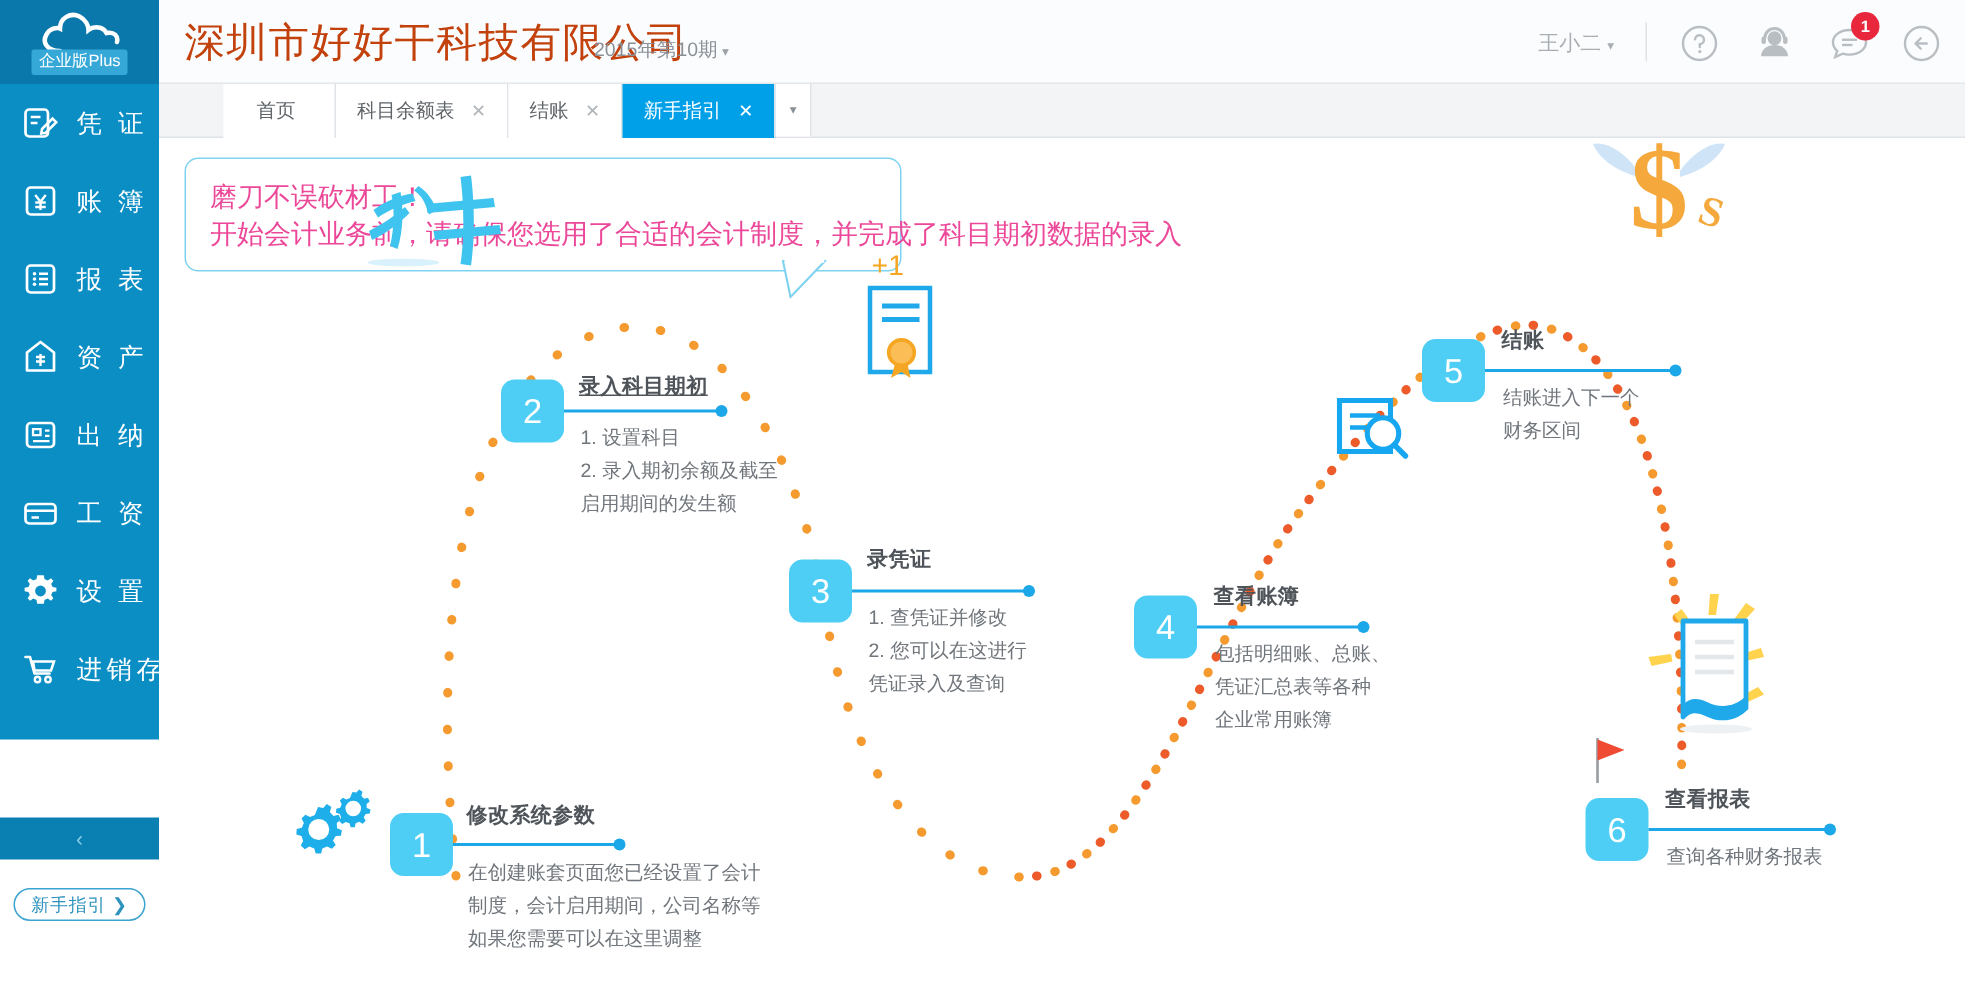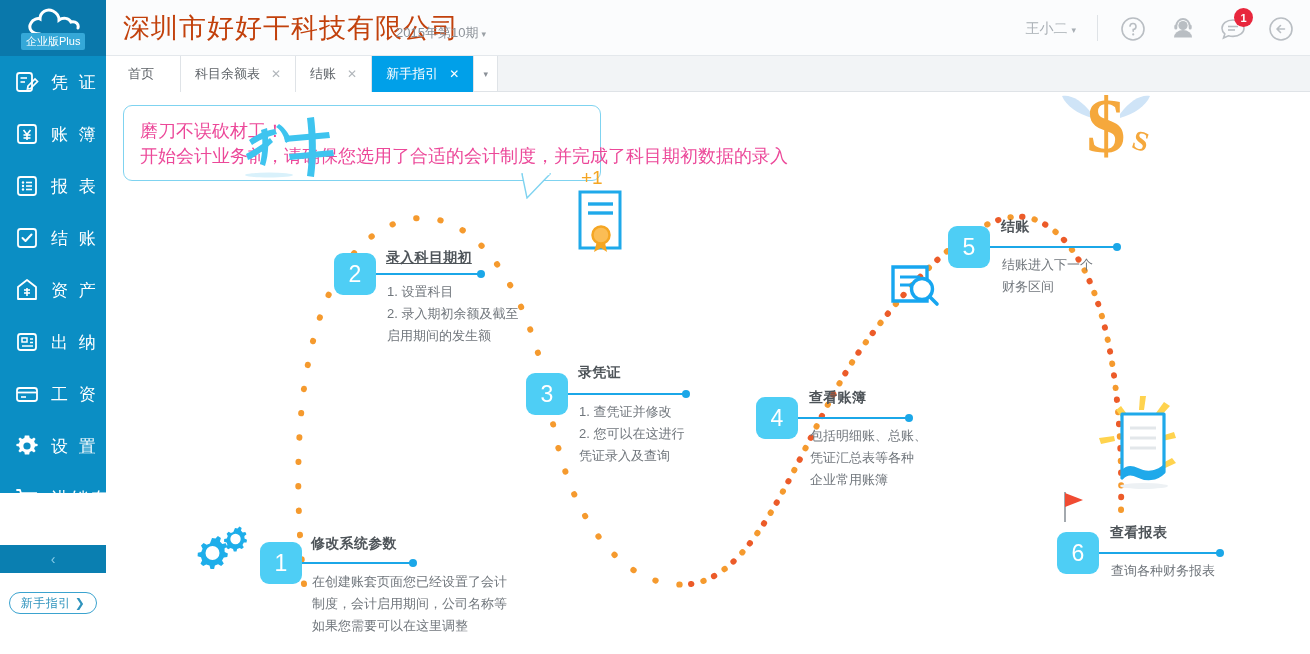--- a/index.html
+++ b/index.html
@@ -89,21 +89,21 @@
   #tabbar {
     position: absolute; left: 106px; top: 56px; width: 1204px; height: 36px;
     background: #f2f4f6; border-bottom: 1px solid #dfe3e7; display: flex;
     align-items: stretch;
   }
   .tab {
     height: 36px; display: flex; align-items: center; padding: 0 14px;
     border-right: 1px solid #dfe3e7; background: #ffffff;
     font-size: 13px; color: #5f6469; cursor: pointer; white-space: nowrap;
   }
-  .tab.first { padding: 0 26px 0 22px; }
+  .tab.first { padding: 0 26px 0 22px; margin-left: 43px; }
   .tab.active { background: #00a0e9; color: #ffffff; justify-content: space-between; }
   .tab .tab-close {
     margin-left: 11px; font-size: 12px; color: #b1b6bb; line-height: 12px;
   }
   .tab.active .tab-close { color: #ffffff; }
   #tab-more {
     width: 24px; background: #ffffff; border-right: 1px solid #dfe3e7;
     display: flex; align-items: center; justify-content: center;
     font-size: 9px; color: #8a9097; cursor: pointer;
   }
@@ -204,29 +204,20 @@
             <circle cx="9" cy="13" r="1.2" fill="#fff"></circle>
             <circle cx="9" cy="16.5" r="1.2" fill="#fff"></circle>
             <line x1="12" y1="9.5" x2="18" y2="9.5" stroke="#fff" stroke-width="1.6"></line>
             <line x1="12" y1="13" x2="18" y2="13" stroke="#fff" stroke-width="1.6"></line>
             <line x1="12" y1="16.5" x2="18" y2="16.5" stroke="#fff" stroke-width="1.6"></line>
           </svg>
       </span>
       <span class="nav-label">报 表</span>
     </div>
 
-    <div class="nav-item">
-      <span class="nav-icon">
-        <svg width="26" height="26" viewBox="0 0 26 26">
-            <rect x="4" y="4" width="18" height="18" rx="2.5" fill="none" stroke="#fff" stroke-width="1.8"></rect>
-            <path d="M8.5 13 L11.5 16 L17.5 9.5" fill="none" stroke="#fff" stroke-width="2" stroke-linecap="round" stroke-linejoin="round"></path>
-          </svg>
-      </span>
-      <span class="nav-label">结 账</span>
-    </div>
 
     <div class="nav-item">
       <span class="nav-icon">
         <svg width="26" height="26" viewBox="0 0 26 26">
             <path d="M13 3 L22 10 L22 22 L4 22 L4 10 Z" fill="none" stroke="#fff" stroke-width="1.8" stroke-linejoin="round"></path>
             <line x1="13" y1="11" x2="13" y2="19" stroke="#fff" stroke-width="1.6"></line>
             <line x1="10" y1="13" x2="16" y2="13" stroke="#fff" stroke-width="1.6"></line>
             <line x1="10" y1="16" x2="16" y2="16" stroke="#fff" stroke-width="1.6"></line>
           </svg>
       </span>

